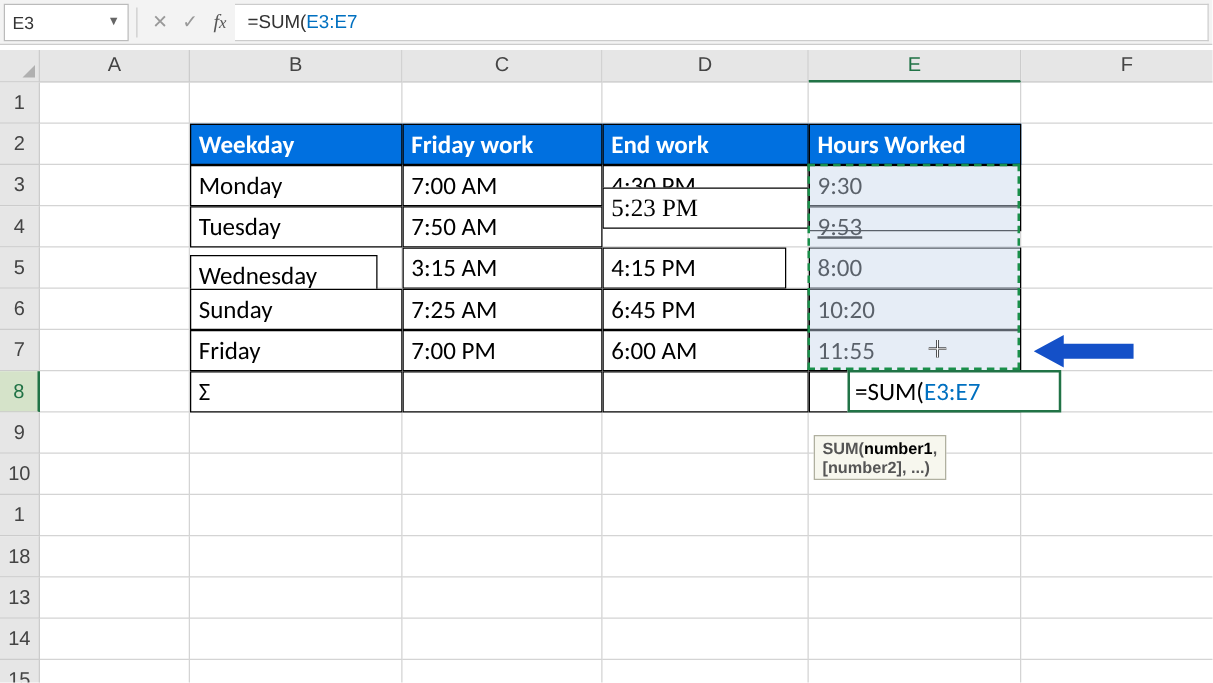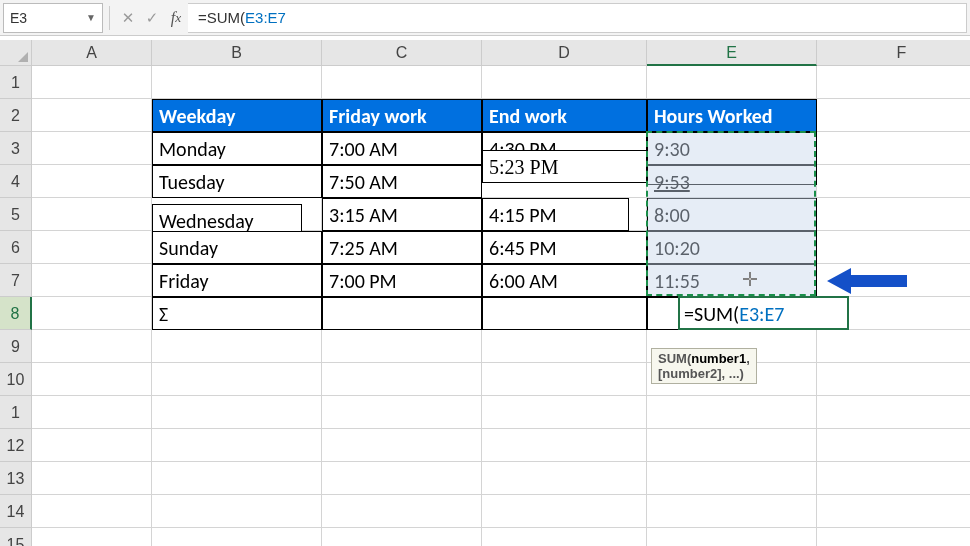--- a/index.html
+++ b/index.html
@@ -226,21 +226,21 @@
       <div class="row-h">2</div>
       <div class="row-h">3</div>
       <div class="row-h">4</div>
       <div class="row-h">5</div>
       <div class="row-h">6</div>
       <div class="row-h">7</div>
       <div class="row-h active">8</div>
       <div class="row-h">9</div>
       <div class="row-h">10</div>
       <div class="row-h">1</div>
-      <div class="row-h">12</div>
+      <div class="row-h">18</div>
       <div class="row-h">13</div>
       <div class="row-h">14</div>
       <div class="row-h">15</div>
     </div>
   <div class="cells" id="cells">
       <div class="cell" style="left: 0px; top: 0px; width: 120px; height: 33px;"></div>
       <div class="cell" style="left: 120px; top: 0px; width: 170px; height: 33px;"></div>
       <div class="cell" style="left: 290px; top: 0px; width: 160px; height: 33px;"></div>
       <div class="cell" style="left: 450px; top: 0px; width: 165px; height: 33px;"></div>
       <div class="cell" style="left: 615px; top: 0px; width: 170px; height: 33px;"></div>

